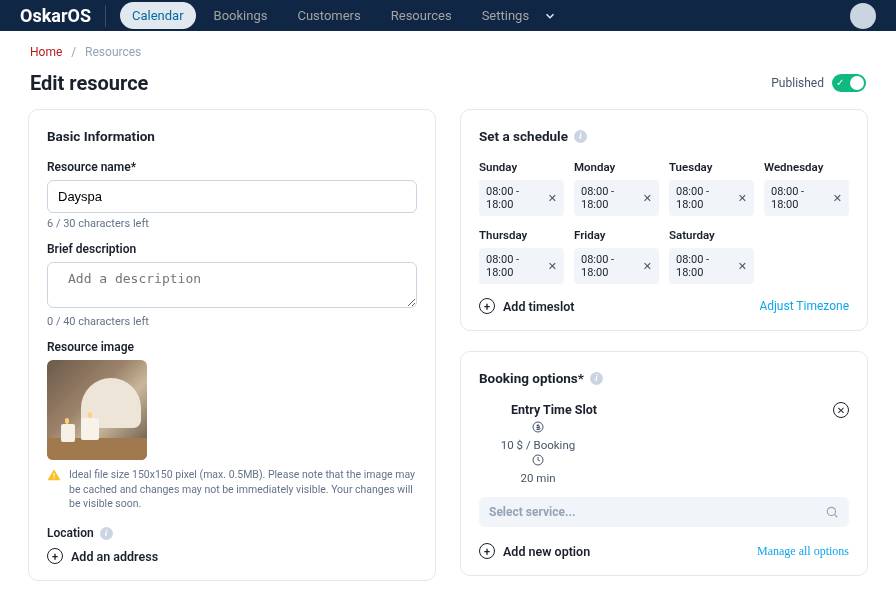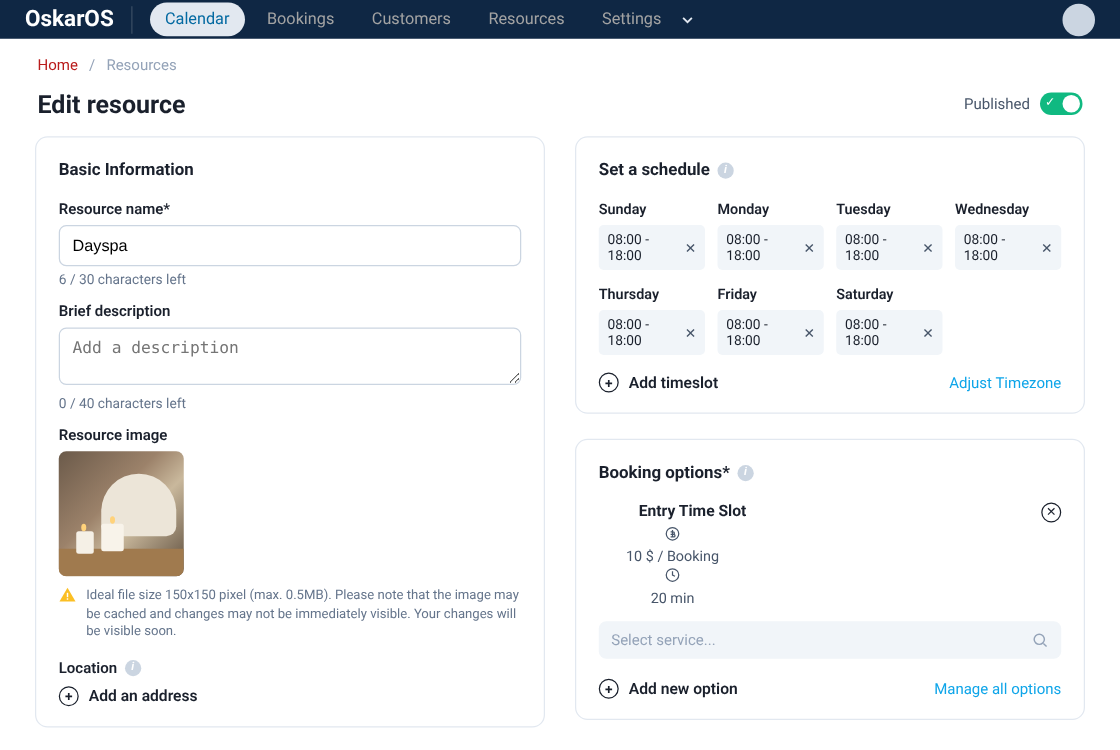--- a/index.html
+++ b/index.html
@@ -22,21 +22,21 @@
   .toggle { width: 34px; height: 18px; background: #10b981; border-radius: 9px; position: relative; cursor: pointer; }
   .toggle::after { content: ""; position: absolute; right: 2px; top: 2px; width: 14px; height: 14px; background: #fff; border-radius: 50%; }
   .toggle-check { position: absolute; left: 4px; top: 2px; color: #fff; font-size: 10px; line-height: 14px; }
   .layout { display: flex; gap: 24px; padding: 0 28px 20px; }
   .col { flex: 1; display: flex; flex-direction: column; gap: 20px; }
   .card { border: 1px solid #e2e8f0; border-radius: 10px; padding: 18px 18px 16px; }
   .card h3 { font-size: 13.5px; font-weight: 700; margin-bottom: 16px; display: flex; align-items: center; gap: 6px; }
   .info-dot { width: 13px; height: 13px; border-radius: 50%; background: #cbd5e1; color: #fff; font-size: 9px; display: inline-flex; align-items: center; justify-content: center; font-style: italic; font-weight: 700; }
   .field-label { font-size: 12px; font-weight: 600; margin-bottom: 6px; display: flex; align-items: center; gap: 6px; }
   .text-input { width: 100%; border: 1px solid #cbd5e1; border-radius: 6px; padding: 8px 10px; font-size: 13px; outline: none; }
-  .textarea { width: 100%; border: 1px solid #cbd5e1; border-radius: 6px; padding: 8px 10px; font-size: 13px; outline: none; height: 46px; resize: vertical; }
+  .textarea { width: 100%; border: 1px solid #cbd5e1; border-radius: 6px; padding: 8px 20px; font-size: 13px; outline: none; height: 46px; resize: vertical; }
   .helper { font-size: 11px; color: #64748b; margin-top: 4px; margin-bottom: 12px; }
   .img-box { width: 100px; height: 100px; border-radius: 6px; overflow: hidden; background: linear-gradient(135deg,#6b5a4a 0%, #9c826a 40%, #c9b89c 60%, #5a4a3a 100%); position: relative; margin-bottom: 8px; }
   .img-towel { position: absolute; top: 18px; right: 6px; width: 60px; height: 50px; background: #ece5d8; border-radius: 30px 30px 8px 8px; }
   .img-candle { position: absolute; bottom: 18px; left: 14px; width: 14px; height: 18px; background: #f5f0e6; border-radius: 2px; }
   .img-candle2 { position: absolute; bottom: 20px; left: 34px; width: 18px; height: 22px; background: #f8f3ea; border-radius: 2px; }
   .img-flame { position: absolute; bottom: 36px; left: 18px; width: 4px; height: 6px; background: #ffd27a; border-radius: 50%; }
   .img-flame2 { position: absolute; bottom: 42px; left: 41px; width: 4px; height: 6px; background: #ffd27a; border-radius: 50%; }
   .img-table { position: absolute; bottom: 0; left: 0; right: 0; height: 22px; background: #a07a4e; }
   .warn-row { display: flex; gap: 8px; font-size: 10.5px; color: #64748b; line-height: 1.4; margin-bottom: 14px; }
   .warn-icon { flex: 0 0 auto; }
@@ -47,23 +47,23 @@
   .day-name { font-size: 11.5px; font-weight: 600; }
   .slot-chip { background: #f1f5f9; border-radius: 4px; padding: 5px 7px; font-size: 11px; display: flex; align-items: center; justify-content: space-between; gap: 5px; }
   .slot-x { cursor: pointer; font-size: 11px; color: #475569; }
   .sched-foot { display: flex; align-items: center; margin-top: 10px; }
   .link { color: #0ea5e9; font-size: 12px; cursor: pointer; }
   .sched-foot .link { margin-left: auto; }
   .bopt-title { font-size: 12.5px; font-weight: 700; margin-bottom: 4px; padding-left: 32px; }
   .bopt-meta { font-size: 11.5px; color: #475569; display: flex; align-items: center; gap: 5px; margin-bottom: 2px; flex-direction: column; }
   .bopt-row { display: flex; align-items: flex-start; justify-content: space-between; margin-bottom: 10px; }
   .del-circ { width: 16px; height: 16px; border: 1.3px solid #1a202c; border-radius: 50%; display: inline-flex; align-items: center; justify-content: center; font-size: 10px; cursor: pointer; }
-  .select-box { background: #f1f5f9; border-radius: 6px; padding: 8px 10px; font-size: 12px; color: #94a3b8; display: flex; align-items: center; justify-content: space-between; margin-bottom: 16px; cursor: pointer; }
+  .select-box { background: #f1f5f9; border-radius: 6px; padding: 8px 10px; font-size: 12px; color: #94a3b8; display: flex; align-items: center; justify-content: space-between; margin-bottom: 16px; cursor: pointer; font-weight: bold; }
   .bopt-foot { display: flex; align-items: center; }
-  .bopt-foot .link { margin-left: auto; }
+  .bopt-foot .link { margin-left: auto; font-family: Liberation Serif, serif; }
   svg { display: block; }
 </style>
 </head>
 <body>
 
 <div class="topnav">
   <div class="brand">
     <span>OskarOS</span>
   </div>
   <div class="brand-sep"></div>

